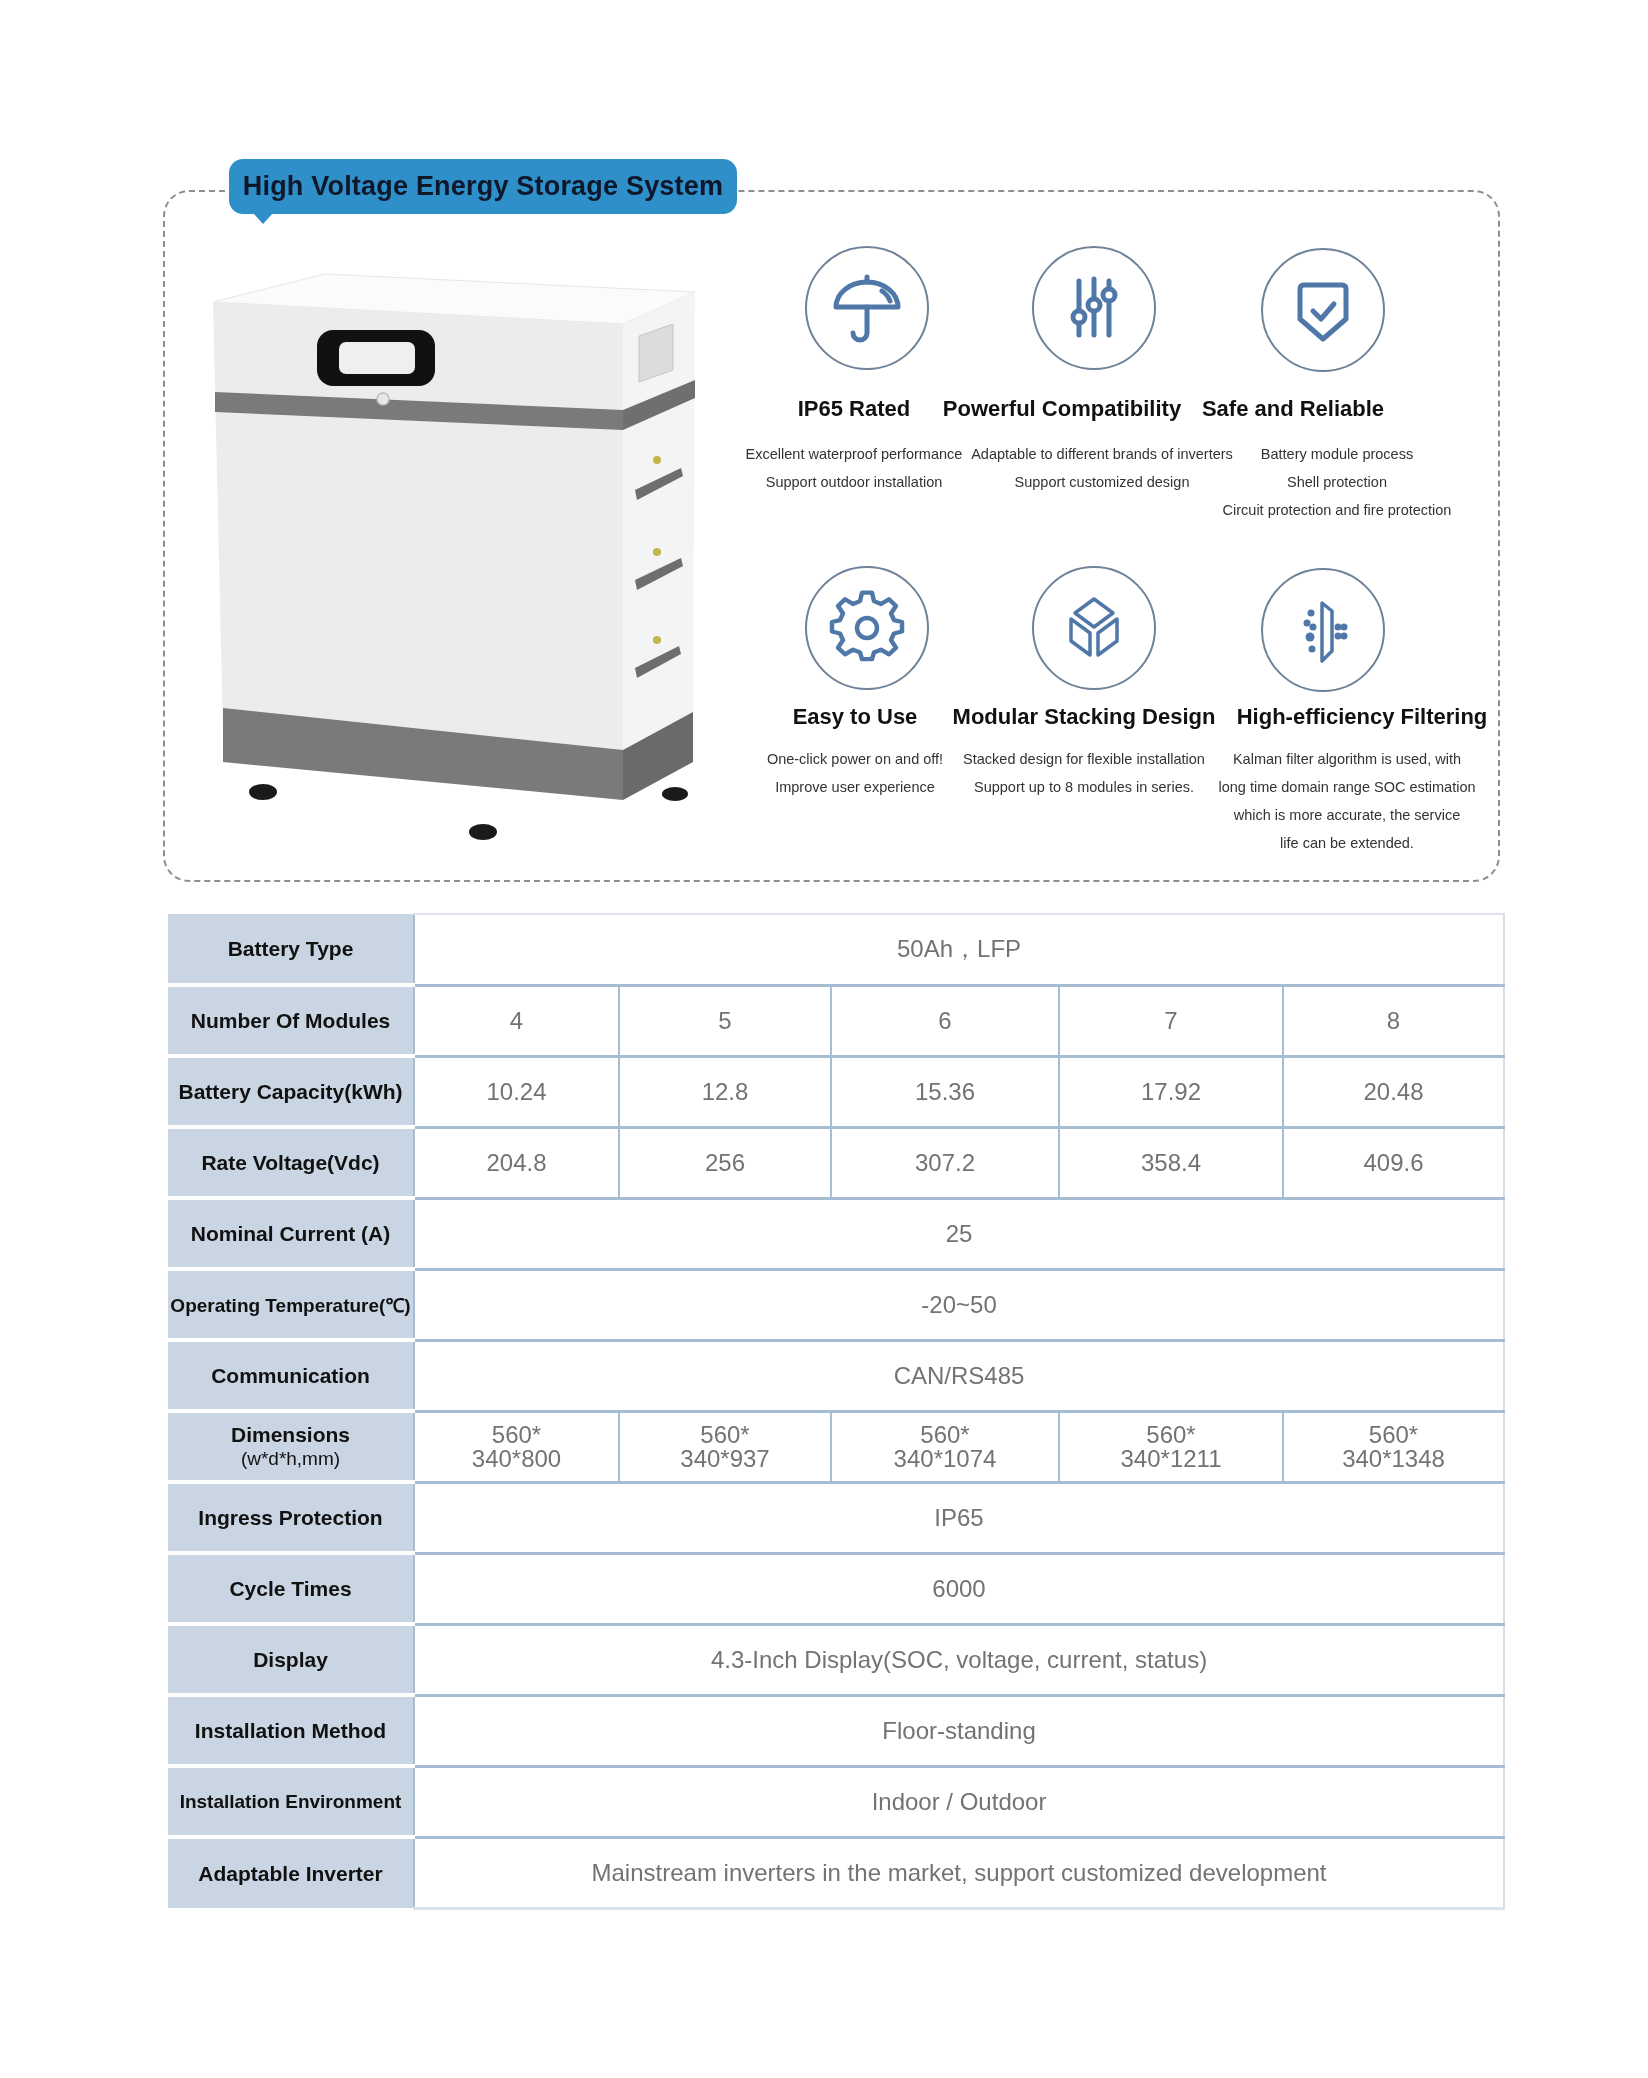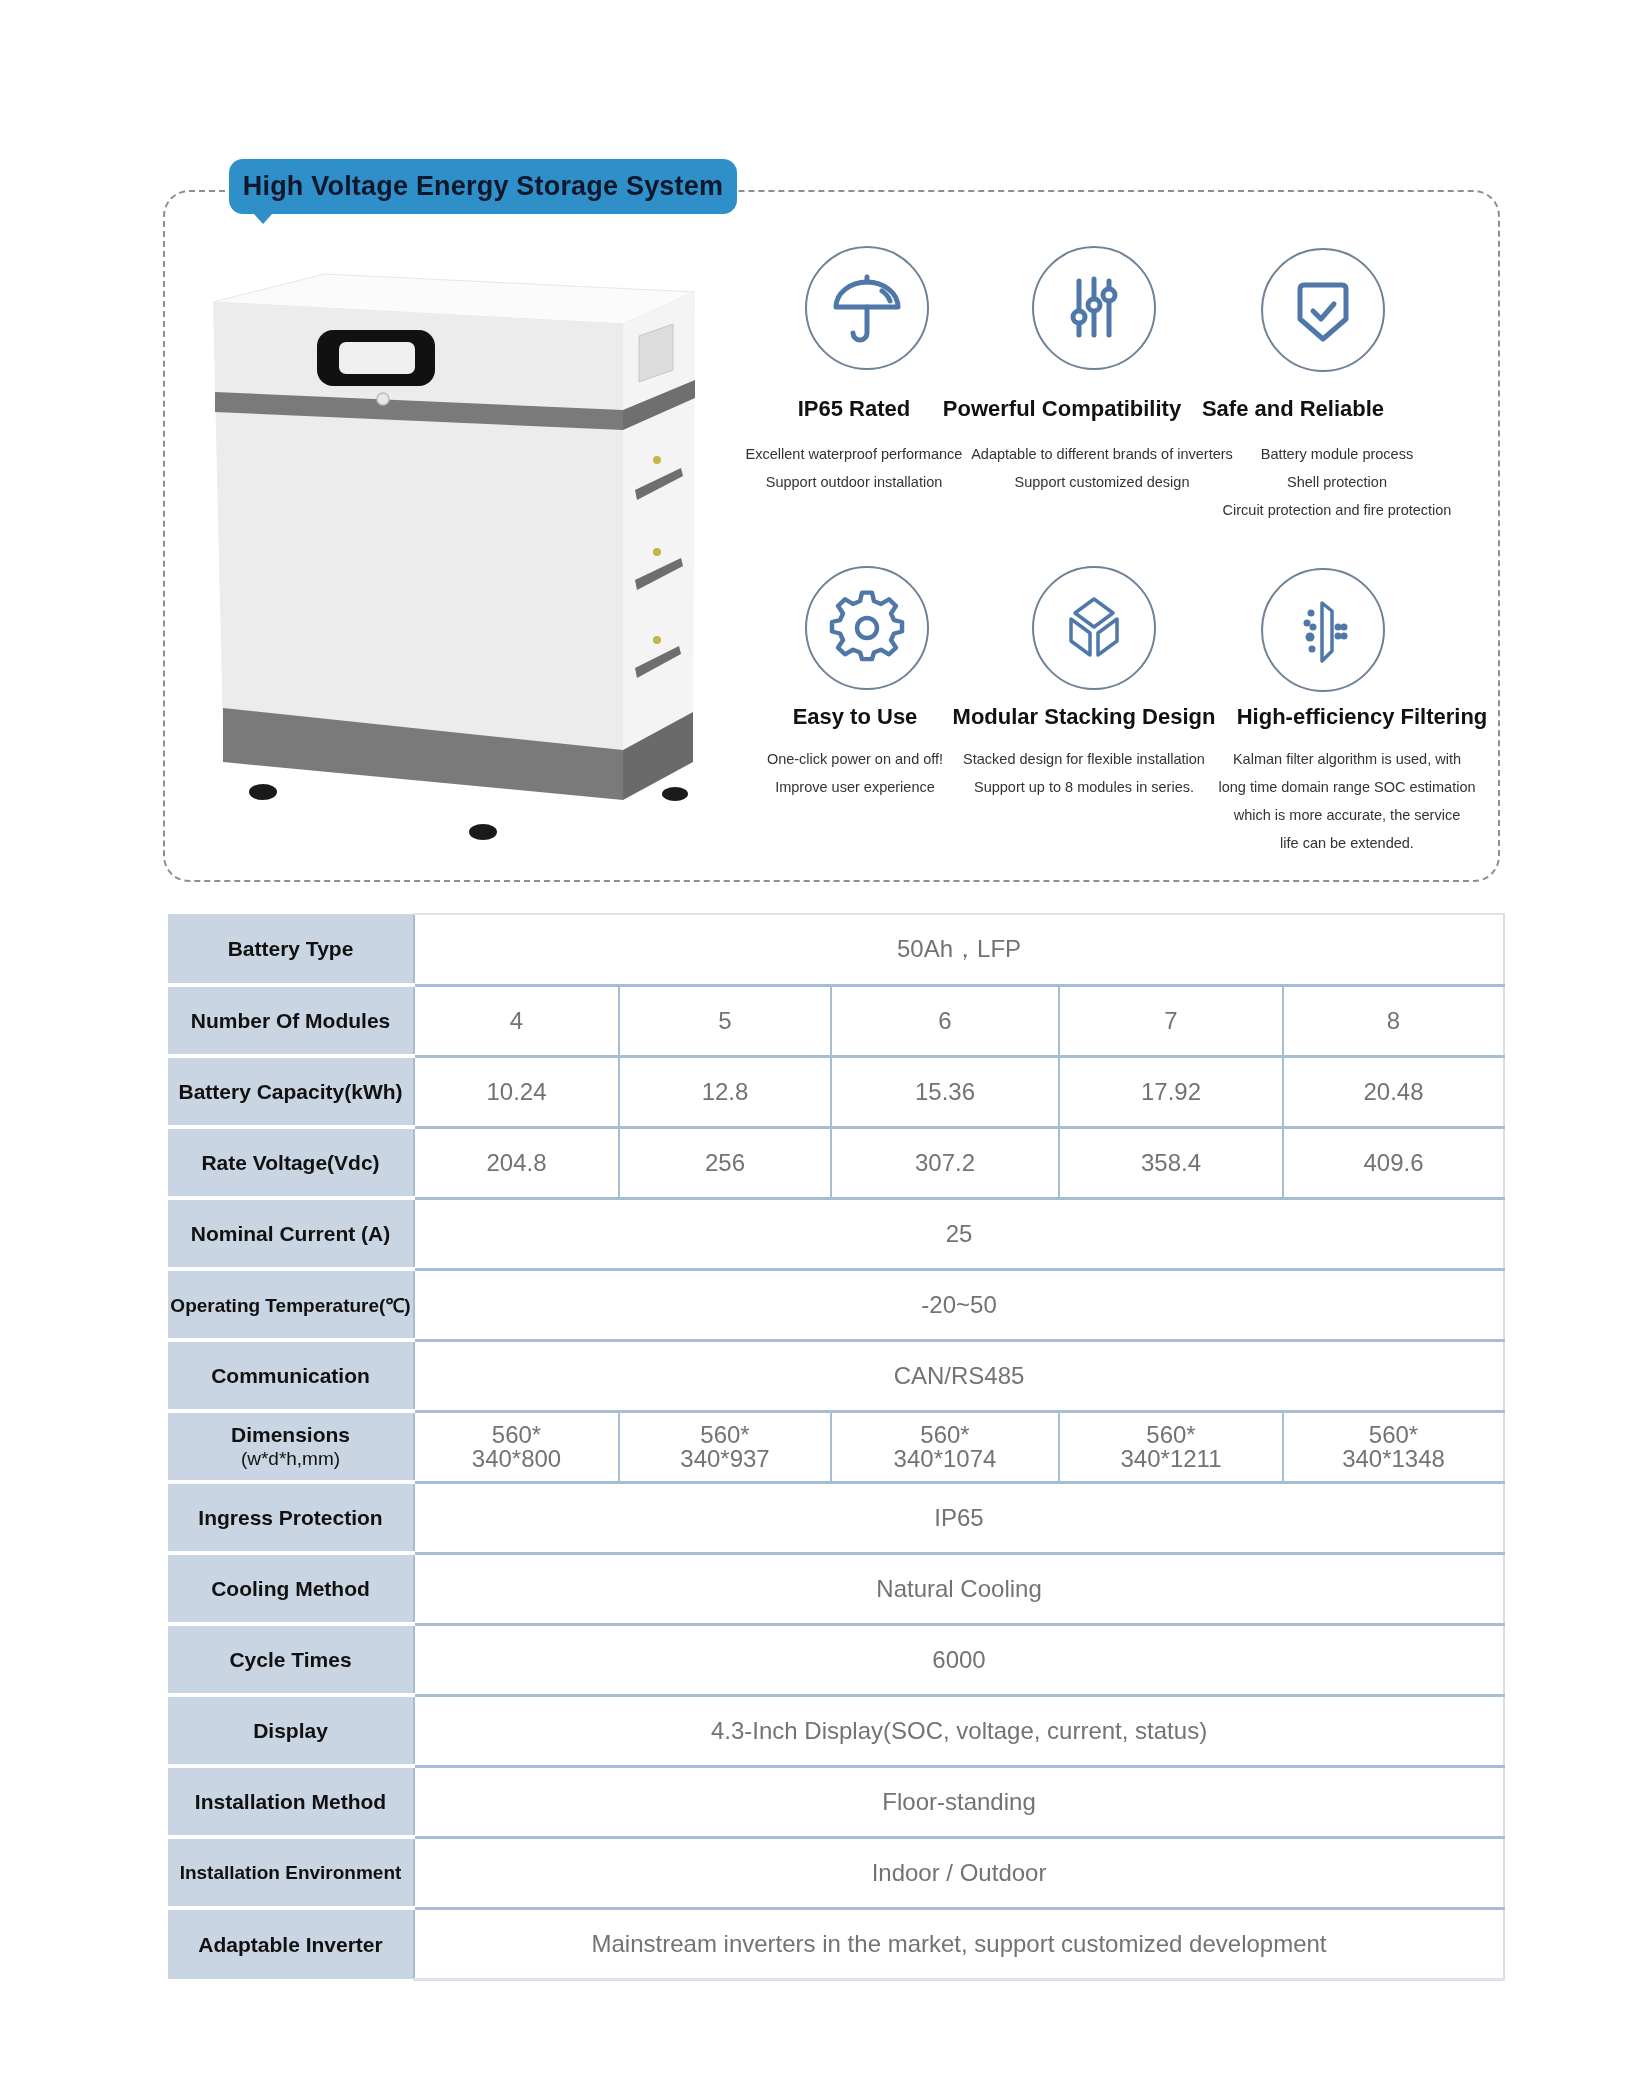--- a/index.html
+++ b/index.html
@@ -268,24 +268,20 @@
     <td class="two-line last">
           <div>560*</div>
           <div>340*1348</div>
         </td>
   </tr>
   <tr>
     <td class="label">Ingress Protection</td>
     <td class="last" colspan="5">IP65</td>
   </tr>
   <tr>
-    <td class="label">Cooling Method</td>
-    <td class="last" colspan="5">Natural Cooling</td>
-  </tr>
-  <tr>
     <td class="label">Cycle Times</td>
     <td class="last" colspan="5">6000</td>
   </tr>
   <tr>
     <td class="label">Display</td>
     <td class="last" colspan="5">4.3-Inch Display(SOC, voltage, current, status)</td>
   </tr>
   <tr>
     <td class="label">Installation Method</td>
     <td class="last" colspan="5">Floor-standing</td>

